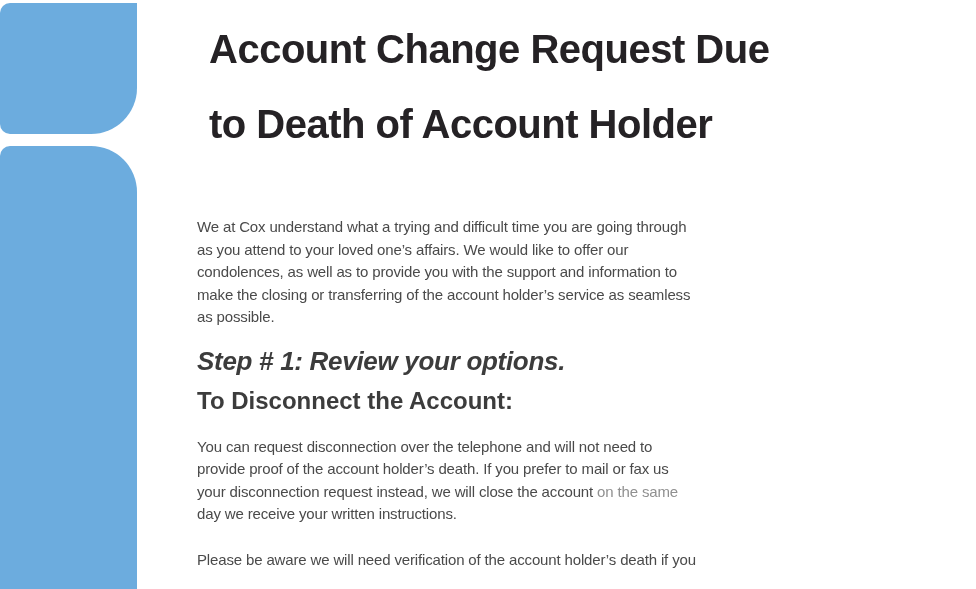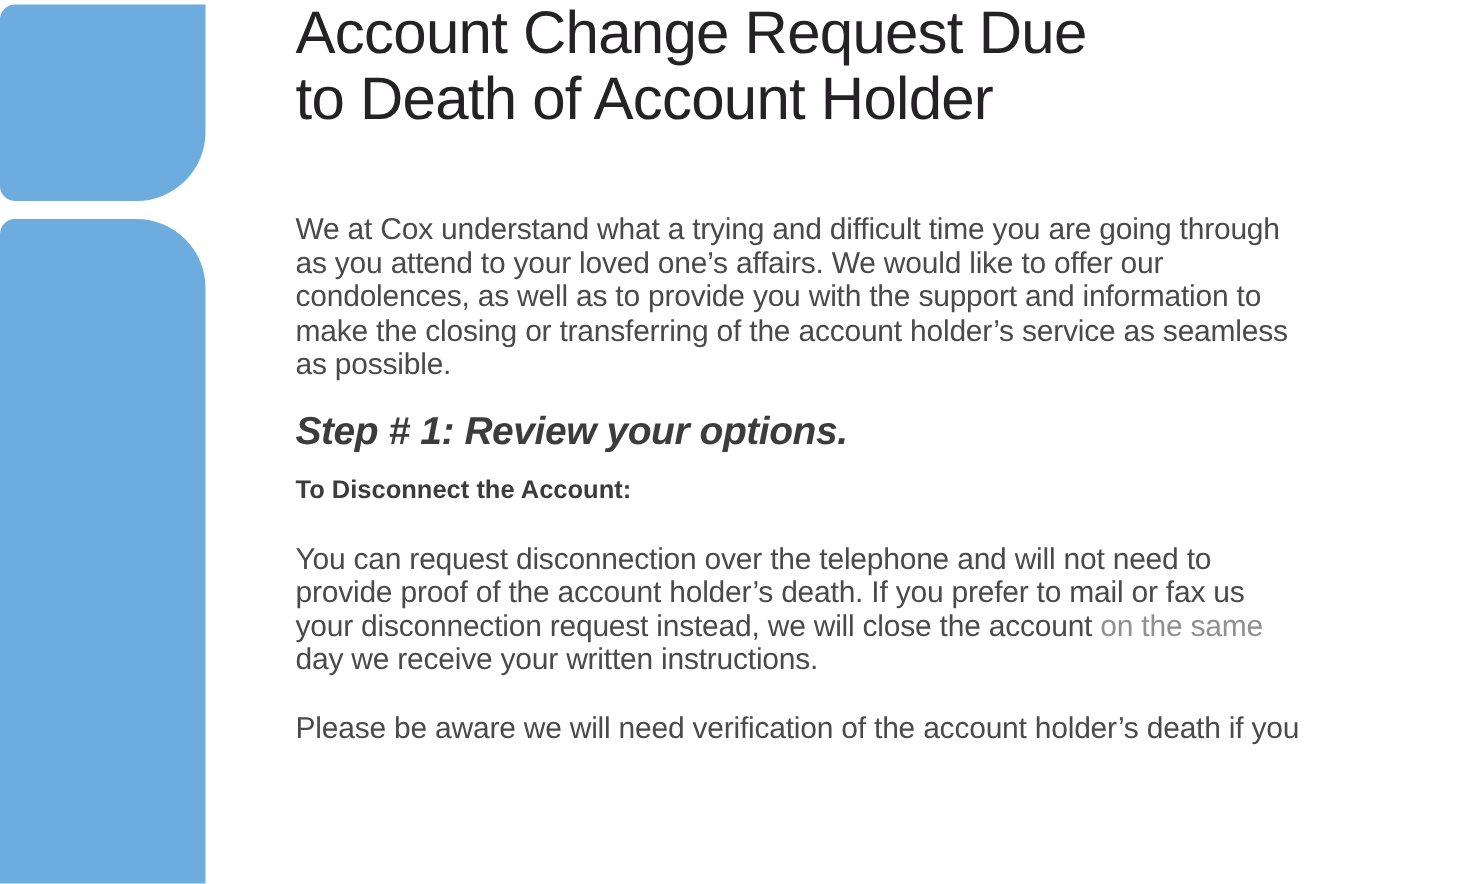--- a/index.html
+++ b/index.html
@@ -34,52 +34,52 @@
   
   .content {
     position: absolute;
     left: 197px;
     top: 0;
     width: 680px;
     color: #4a4a4a;
   }
 
   h1.title {
-    margin: 0;
+    margin: 12px;
     font-size: 40px;
-    line-height: 44px;
-    font-weight: 400;
+    line-height: 75px;
+    font-weight: 700;
     letter-spacing: -0.5px;
     color: #252225;
     white-space: pre-line;
   }
 
   p.body-text {
     margin: 23px 0 0 0;
-    font-size: 20px;
+    font-size: 15px;
     line-height: 22.5px;
     letter-spacing: -0.15px;
     color: #4a4a4a;
     white-space: pre-wrap;
   }
   p.first-paragraph { margin-top: 54px; }
 
   h2.step-heading {
     margin: 16px 0 0 0;
     font-size: 26px;
     line-height: 32px;
     font-weight: 700;
     letter-spacing: -0.3px;
     color: #3c3c3c;
     font-style: italic;
   }
 
   h3.sub-heading {
     margin: 12px 0 0 0;
-    font-size: 17px;
+    font-size: 24px;
     line-height: 24px;
     font-weight: 700;
     color: #3c3c3c;
   }
 
   .faded { color: #909090; }
 </style>
 </head>
 <body>
 

